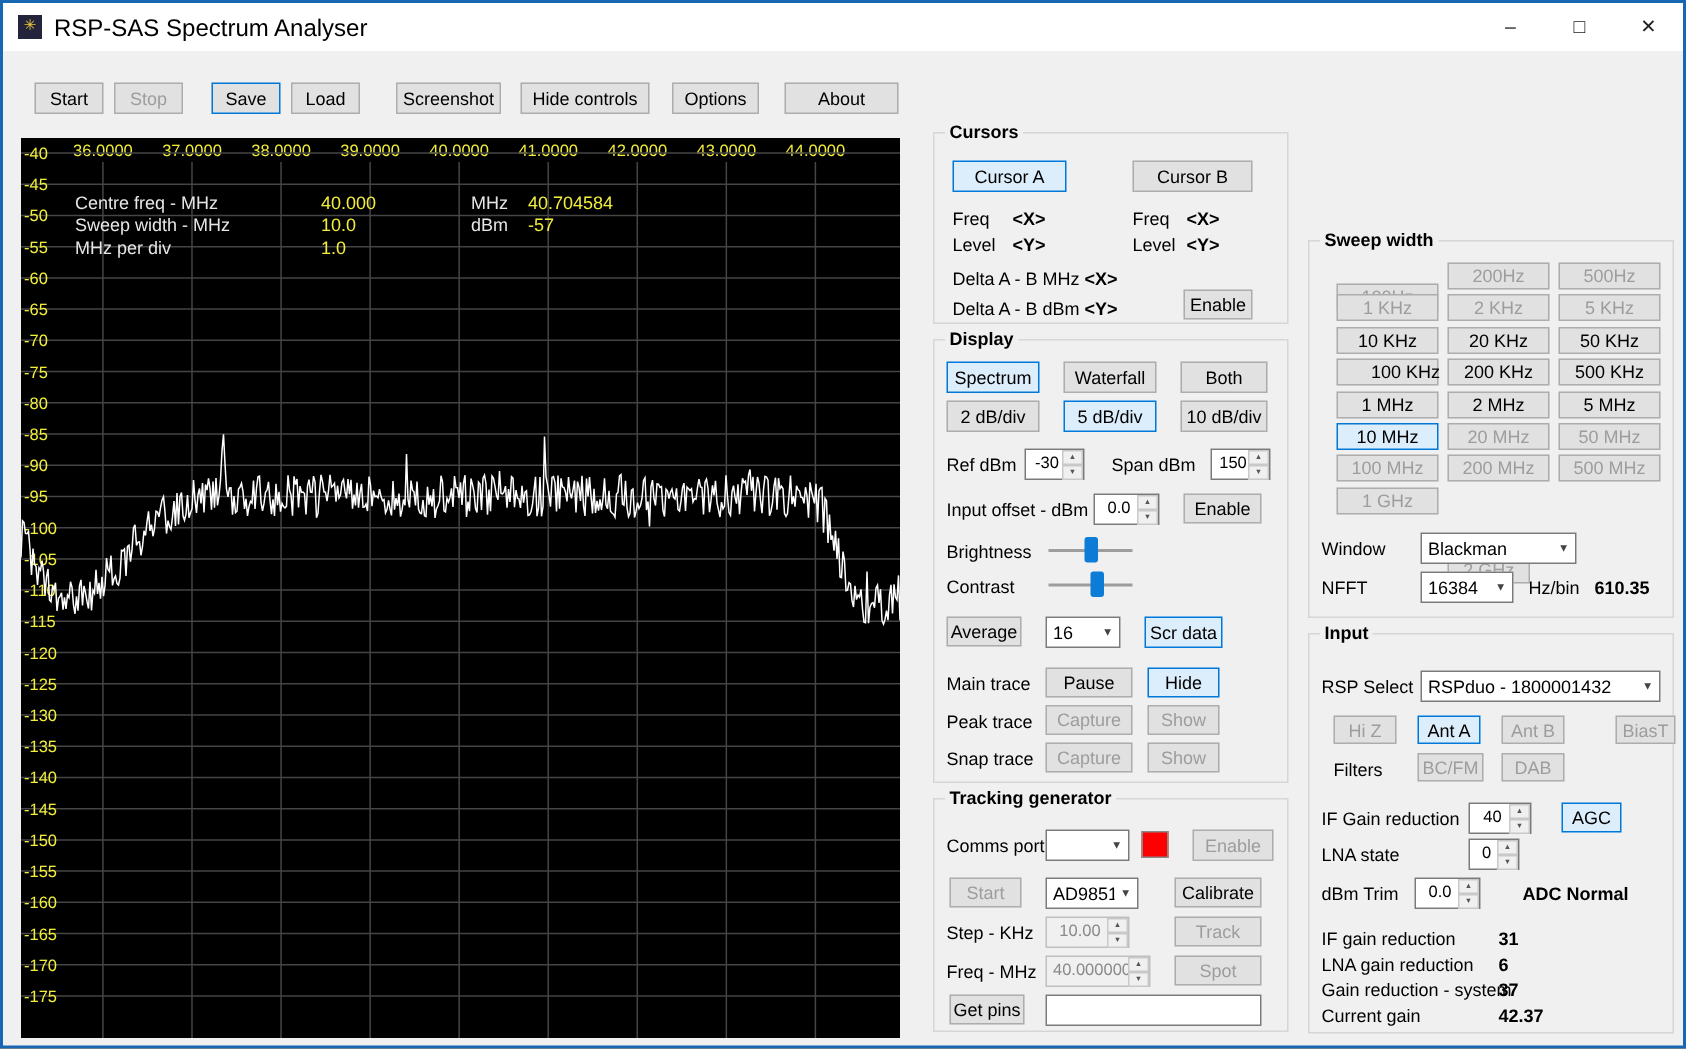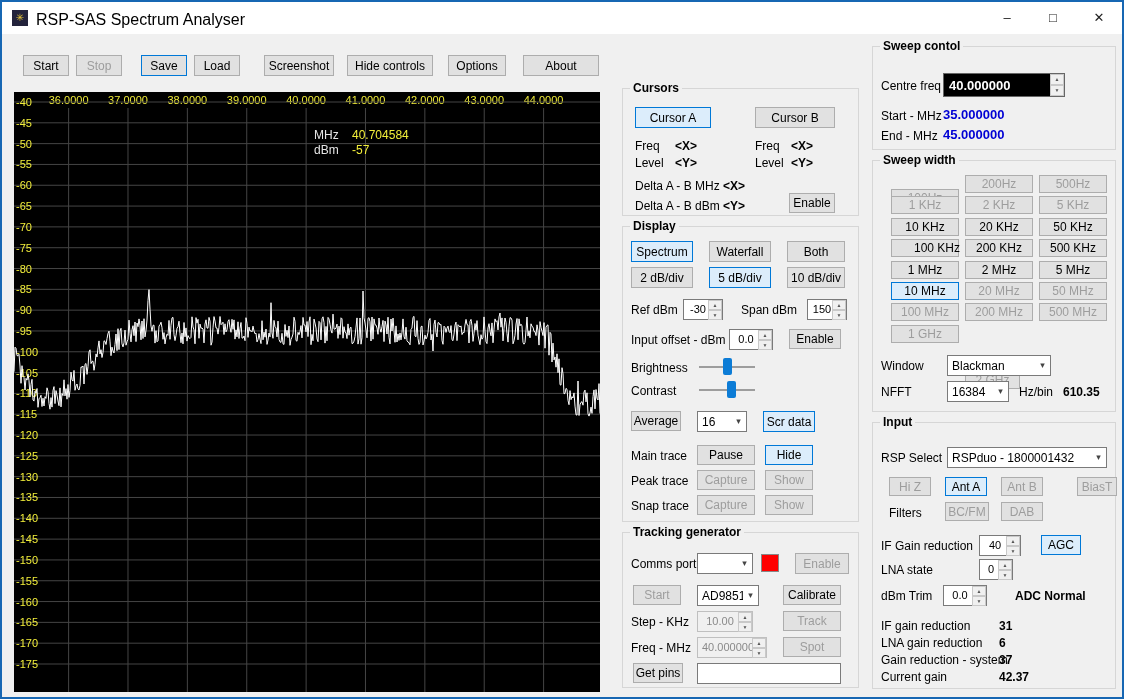--- a/index.html
+++ b/index.html
@@ -136,20 +136,25 @@
         <line x1="0" x2="586" y1="509.55555555555554" y2="509.55555555555554" stroke="#454545"></line>
         <text x="2" y="513.5555555555555" fill="#f2ee3a" font-size="11" font-family="&quot;Liberation Sans&quot;, sans-serif">-160</text>
         <line x1="0" x2="586" y1="530.3703703703703" y2="530.3703703703703" stroke="#454545"></line>
         <text x="2" y="534.3703703703703" fill="#f2ee3a" font-size="11" font-family="&quot;Liberation Sans&quot;, sans-serif">-165</text>
         <line x1="0" x2="586" y1="551.1851851851851" y2="551.1851851851851" stroke="#454545"></line>
         <text x="2" y="555.1851851851851" fill="#f2ee3a" font-size="11" font-family="&quot;Liberation Sans&quot;, sans-serif">-170</text>
         <line x1="0" x2="586" y1="572" y2="572" stroke="#454545"></line>
         <text x="2" y="576" fill="#f2ee3a" font-size="11" font-family="&quot;Liberation Sans&quot;, sans-serif">-175</text>
         <polyline points="0.0,279.7 1.0,255.2 2.0,256.2 3.0,263.6 4.0,263.8 5.0,262.3 6.0,274.0 7.0,291.3 8.0,273.7 9.0,284.3 10.0,285.5 11.0,298.0 12.0,286.4 13.0,288.1 14.0,281.8 15.0,288.7 16.0,304.7 17.0,292.5 18.0,287.3 19.0,308.0 20.0,309.1 21.0,299.2 22.0,301.0 23.0,296.5 24.0,315.3 25.0,306.8 26.0,305.6 27.0,303.2 28.0,314.5 29.0,306.2 30.0,314.0 31.0,304.7 32.0,306.4 33.0,295.8 34.0,299.4 35.0,311.4 36.0,317.2 37.0,305.6 38.0,315.1 39.0,298.5 40.0,294.6 41.0,311.6 42.0,298.6 43.0,303.1 44.0,309.0 45.0,313.7 46.0,295.9 47.0,314.9 48.0,301.5 49.0,303.6 50.0,287.8 51.0,303.9 52.0,296.6 53.0,307.2 54.0,292.5 55.0,305.4 56.0,298.7 57.0,280.1 58.0,287.7 59.0,289.1 60.0,278.4 61.0,298.3 62.0,293.9 63.0,292.0 64.0,297.1 65.0,298.0 66.0,293.4 67.0,274.9 68.0,275.2 69.0,274.0 70.0,292.0 71.0,272.3 72.0,271.5 73.0,282.4 74.0,274.4 75.0,260.0 76.0,257.8 77.0,271.6 78.0,269.4 79.0,269.2 80.0,278.3 81.0,272.3 82.0,261.9 83.0,265.0 84.0,255.9 85.0,248.9 86.0,261.9 87.0,257.7 88.0,265.5 89.0,260.5 90.0,248.8 91.0,249.4 92.0,252.5 93.0,246.6 94.0,241.4 95.0,239.1 96.0,249.2 97.0,263.7 98.0,255.1 99.0,259.0 100.0,261.0 101.0,252.6 102.0,242.0 103.0,258.6 104.0,236.7 105.0,257.6 106.0,239.1 107.0,236.3 108.0,251.9 109.0,254.9 110.0,250.8 111.0,238.1 112.0,253.2 113.0,249.8 114.0,247.3 115.0,228.1 116.0,241.4 117.0,249.9 118.0,237.8 119.0,233.7 120.0,243.7 121.0,230.0 122.0,249.6 123.0,231.0 124.0,234.7 125.0,226.9 126.0,233.3 127.0,247.8 128.0,229.0 129.0,246.5 130.0,226.7 131.0,244.9 132.0,238.5 133.0,228.0 134.0,208.4 135.0,197.6 136.0,217.2 137.0,234.1 138.0,239.3 139.0,233.3 140.0,233.2 141.0,251.1 142.0,238.7 143.0,249.8 144.0,248.8 145.0,234.0 146.0,232.7 147.0,230.2 148.0,235.7 149.0,247.3 150.0,240.6 151.0,251.9 152.0,245.7 153.0,242.2 154.0,243.4 155.0,228.4 156.0,247.3 157.0,233.2 158.0,225.9 159.0,225.4 160.0,242.7 161.0,248.6 162.0,243.6 163.0,236.2 164.0,234.7 165.0,229.2 166.0,241.6 167.0,250.7 168.0,240.9 169.0,251.9 170.0,230.5 171.0,244.8 172.0,235.9 173.0,249.1 174.0,243.6 175.0,245.7 176.0,246.6 177.0,245.4 178.0,224.8 179.0,234.9 180.0,237.9 181.0,251.8 182.0,225.6 183.0,231.1 184.0,227.3 185.0,246.3 186.0,232.1 187.0,236.2 188.0,236.0 189.0,237.0 190.0,250.9 191.0,232.1 192.0,227.8 193.0,236.0 194.0,236.2 195.0,225.4 196.0,229.2 197.0,253.2 198.0,250.1 199.0,235.6 200.0,224.6 201.0,229.1 202.0,235.9 203.0,236.1 204.0,242.1 205.0,235.3 206.0,224.5 207.0,232.7 208.0,231.7 209.0,230.2 210.0,242.5 211.0,231.8 212.0,239.9 213.0,237.8 214.0,229.5 215.0,227.7 216.0,235.6 217.0,240.3 218.0,227.3 219.0,237.4 220.0,227.9 221.0,247.1 222.0,237.8 223.0,244.9 224.0,229.8 225.0,246.5 226.0,236.5 227.0,230.5 228.0,246.1 229.0,246.0 230.0,244.0 231.0,248.7 232.0,225.7 233.0,231.3 234.0,245.4 235.0,235.1 236.0,239.1 237.0,238.7 238.0,239.9 239.0,234.1 240.0,238.9 241.0,241.8 242.0,241.1 243.0,249.9 244.0,247.7 245.0,241.6 246.0,247.2 247.0,251.6 248.0,228.7 249.0,247.8 250.0,240.1 251.0,245.2 252.0,237.0 253.0,252.4 254.0,248.1 255.0,241.0 256.0,244.8 257.0,210.7 258.0,240.9 259.0,246.3 260.0,228.4 261.0,234.8 262.0,235.9 263.0,244.9 264.0,229.1 265.0,247.4 266.0,249.9 267.0,250.4 268.0,241.3 269.0,251.9 270.0,252.4 271.0,232.5 272.0,244.4 273.0,238.3 274.0,245.6 275.0,234.0 276.0,253.3 277.0,247.3 278.0,245.2 279.0,242.0 280.0,225.2 281.0,229.3 282.0,248.5 283.0,249.2 284.0,240.3 285.0,242.7 286.0,239.6 287.0,233.6 288.0,245.9 289.0,225.4 290.0,233.0 291.0,233.1 292.0,239.9 293.0,229.5 294.0,244.6 295.0,230.0 296.0,224.8 297.0,252.7 298.0,242.4 299.0,248.8 300.0,227.1 301.0,231.1 302.0,236.0 303.0,246.9 304.0,249.7 305.0,229.4 306.0,230.7 307.0,247.9 308.0,226.8 309.0,224.8 310.0,230.6 311.0,251.1 312.0,234.4 313.0,248.8 314.0,225.4 315.0,226.9 316.0,232.3 317.0,238.3 318.0,241.1 319.0,222.1 320.0,236.9 321.0,237.2 322.0,235.9 323.0,232.1 324.0,246.4 325.0,234.1 326.0,242.6 327.0,225.8 328.0,226.8 329.0,246.2 330.0,234.7 331.0,240.1 332.0,240.7 333.0,246.6 334.0,231.9 335.0,243.2 336.0,236.1 337.0,235.2 338.0,251.6 339.0,251.2 340.0,249.2 341.0,244.5 342.0,235.1 343.0,225.9 344.0,252.1 345.0,246.8 346.0,226.0 347.0,252.2 348.0,245.8 349.0,199.0 350.0,225.8 351.0,231.0 352.0,238.1 353.0,245.8 354.0,226.3 355.0,225.7 356.0,229.7 357.0,249.0 358.0,225.0 359.0,247.2 360.0,226.9 361.0,232.7 362.0,233.1 363.0,236.0 364.0,242.3 365.0,226.0 366.0,236.6 367.0,240.2 368.0,234.6 369.0,228.4 370.0,249.6 371.0,229.1 372.0,232.9 373.0,242.0 374.0,225.2 375.0,245.3 376.0,251.9 377.0,227.0 378.0,239.0 379.0,226.1 380.0,238.6 381.0,250.3 382.0,233.9 383.0,250.0 384.0,241.9 385.0,248.4 386.0,240.9 387.0,247.9 388.0,240.2 389.0,226.9 390.0,244.6 391.0,247.1 392.0,235.2 393.0,248.8 394.0,250.0 395.0,250.8 396.0,252.8 397.0,237.3 398.0,236.1 399.0,225.3 400.0,224.4 401.0,244.0 402.0,244.7 403.0,228.6 404.0,246.4 405.0,252.4 406.0,250.2 407.0,234.7 408.0,234.0 409.0,253.0 410.0,249.1 411.0,243.1 412.0,247.0 413.0,245.0 414.0,240.3 415.0,228.4 416.0,226.5 417.0,248.0 418.0,242.3 419.0,259.0 420.0,232.4 421.0,228.1 422.0,240.5 423.0,245.0 424.0,230.6 425.0,230.8 426.0,233.0 427.0,232.4 428.0,248.5 429.0,252.3 430.0,234.2 431.0,235.4 432.0,240.4 433.0,236.2 434.0,234.1 435.0,239.5 436.0,240.7 437.0,233.6 438.0,247.8 439.0,248.7 440.0,242.1 441.0,233.2 442.0,230.1 443.0,248.6 444.0,232.7 445.0,233.8 446.0,235.0 447.0,233.9 448.0,242.6 449.0,240.4 450.0,240.8 451.0,233.0 452.0,227.4 453.0,232.6 454.0,233.0 455.0,251.0 456.0,229.4 457.0,227.4 458.0,233.5 459.0,249.4 460.0,241.6 461.0,231.5 462.0,238.2 463.0,228.6 464.0,243.2 465.0,248.0 466.0,252.7 467.0,242.7 468.0,247.2 469.0,245.4 470.0,224.9 471.0,239.3 472.0,249.7 473.0,251.6 474.0,235.9 475.0,231.7 476.0,239.2 477.0,243.8 478.0,230.9 479.0,250.8 480.0,237.1 481.0,226.9 482.0,229.7 483.0,228.7 484.0,237.9 485.0,224.9 486.0,221.0 487.0,235.2 488.0,225.9 489.0,248.9 490.0,236.4 491.0,226.0 492.0,230.3 493.0,241.5 494.0,250.1 495.0,234.3 496.0,225.6 497.0,226.0 498.0,228.1 499.0,251.8 500.0,248.8 501.0,243.3 502.0,232.0 503.0,226.5 504.0,247.8 505.0,226.8 506.0,233.8 507.0,232.2 508.0,233.9 509.0,250.3 510.0,252.2 511.0,250.4 512.0,238.5 513.0,225.0 514.0,244.1 515.0,238.8 516.0,245.8 517.0,231.8 518.0,234.4 519.0,235.2 520.0,239.5 521.0,239.7 522.0,243.6 523.0,232.8 524.0,238.6 525.0,253.1 526.0,229.6 527.0,235.5 528.0,239.4 529.0,243.6 530.0,230.6 531.0,256.2 532.0,235.2 533.0,233.4 534.0,232.9 535.0,263.2 536.0,240.3 537.0,241.9 538.0,270.0 539.0,251.1 540.0,267.9 541.0,265.0 542.0,275.2 543.0,261.8 544.0,280.7 545.0,266.8 546.0,292.7 547.0,293.1 548.0,275.7 549.0,281.8 550.0,301.8 551.0,301.4 552.0,296.4 553.0,297.3 554.0,308.4 555.0,312.7 556.0,298.6 557.0,307.7 558.0,304.7 559.0,306.0 560.0,300.9 561.0,314.1 562.0,322.8 563.0,323.1 564.0,289.0 565.0,323.5 566.0,312.8 567.0,310.3 568.0,309.7 569.0,313.2 570.0,300.0 571.0,298.1 572.0,309.9 573.0,300.8 574.0,321.8 575.0,324.1 576.0,321.0 577.0,315.1 578.0,321.4 579.0,304.5 580.0,297.9 581.0,316.9 582.0,297.5 583.0,306.2 584.0,308.0 585.0,291.6 586.0,321.6" fill="none" stroke="#ffffff" stroke-width="1"></polyline>
       </svg>
+    <div class="plot-info" style="left:36px;top:36px;">
+      <div class="pi-row"><span class="pi-label" style="width:164px;">Centre freq - MHz</span><span class="pi-value">40.000</span></div>
+      <div class="pi-row"><span class="pi-label" style="width:164px;">Sweep width - MHz</span><span class="pi-value">10.0</span></div>
+      <div class="pi-row"><span class="pi-label" style="width:164px;">MHz per div</span><span class="pi-value">1.0</span></div>
+    </div>
     <div class="plot-info" style="left:300px;top:36px;">
       <div class="pi-row"><span class="pi-label" style="width:38px;">MHz</span><span class="pi-value">40.704584</span></div>
       <div class="pi-row"><span class="pi-label" style="width:38px;">dBm</span><span class="pi-value">-57</span></div>
     </div>
   </div>
 
   <div class="group" style="left:620px;top:86px;width:237px;height:128px;">
     <span class="gtitle">Cursors</span>
     <div class="btn sel" style="left:12px;top:18px;width:76px;height:21px;">Cursor A</div>
     <div class="btn" style="left:132px;top:18px;width:80px;height:21px;">Cursor B</div>
@@ -267,35 +272,20 @@
           <i>▲</i>
           <i>▼</i>
         </span>
     </div>
     <div class="btn dis" style="left:160px;top:104px;width:58px;height:20px;">Spot</div>
 
     <div class="btn" style="left:10px;top:130px;width:50px;height:20px;">Get pins</div>
     <div class="textbox" style="left:74px;top:130px;width:144px;"></div>
   </div>
 
-  <div class="group" style="left:870px;top:44px;width:244px;height:104px;">
-    <span class="gtitle">Sweep contol</span>
-    <span class="lbl" style="left:8px;top:32px;">Centre freq</span>
-    <div class="freq-display" style="left:70px;top:26px;width:122px;">
-      <span class="freq-black">40.000000</span>
-      <span class="spin-btns">
-          <i>▲</i>
-          <i>▼</i>
-        </span>
-    </div>
-    <span class="lbl" style="left:8px;top:62px;">Start - MHz</span>
-    <span class="blue-val" style="left:70px;top:60px;">35.000000</span>
-    <span class="lbl" style="left:8px;top:82px;">End - MHz</span>
-    <span class="blue-val" style="left:70px;top:80px;">45.000000</span>
-  </div>
 
   <div class="group" style="left:870px;top:158px;width:244px;height:252px;">
     <span class="gtitle">Sweep width</span>
     <div id="sweep-width-grid">
         <div class="btn sm dis" style="left: 18px; top: 14px; width: 68px; height: 18px; margin-top: 14px;">100Hz</div>
         <div class="btn sm dis" style="left: 92px; top: 14px; width: 68px; height: 18px;">200Hz</div>
         <div class="btn sm dis" style="left: 166px; top: 14px; width: 68px; height: 18px;">500Hz</div>
         <div class="btn sm dis" style="left: 18px; top: 35.4px; width: 68px; height: 18px;">1 KHz</div>
         <div class="btn sm dis" style="left: 92px; top: 35.4px; width: 68px; height: 18px;">2 KHz</div>
         <div class="btn sm dis" style="left: 166px; top: 35.4px; width: 68px; height: 18px;">5 KHz</div>

